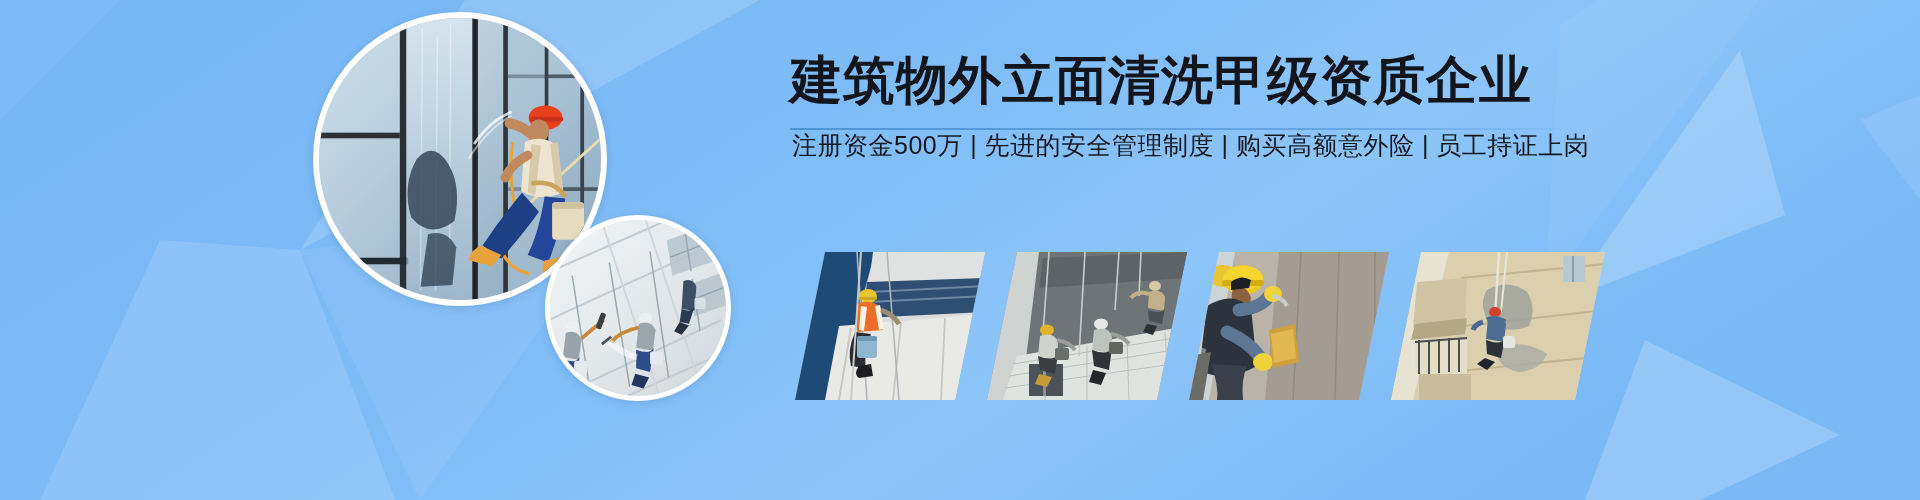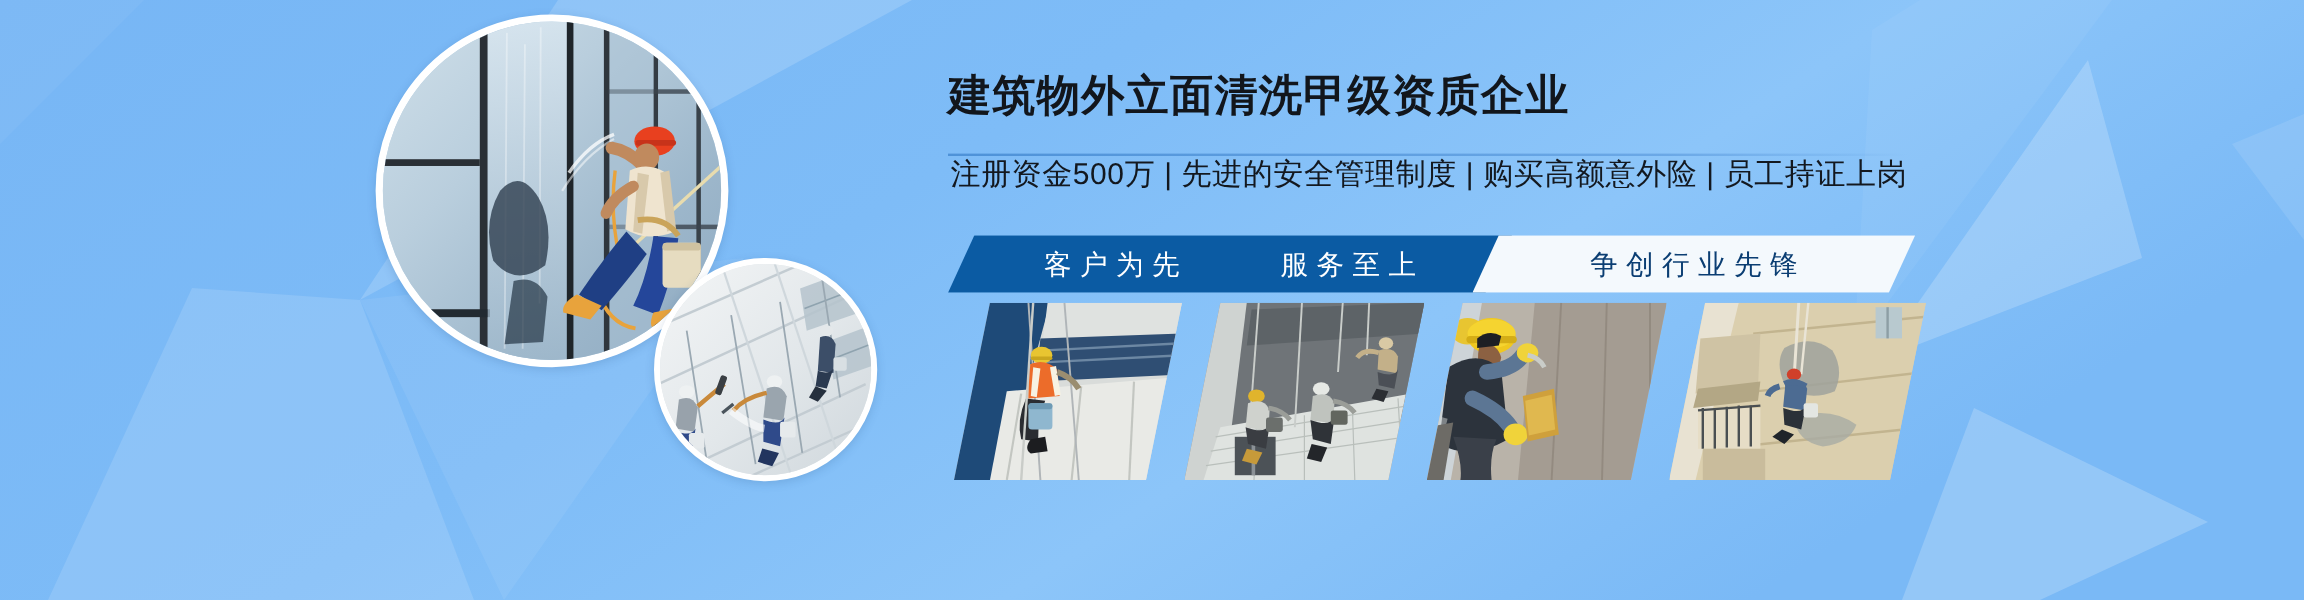--- a/index.html
+++ b/index.html
@@ -44,21 +44,21 @@
     z-index: 3;
   }
   .photo-svg { width: 100%; height: 100%; display: block; }
 
   
   .headline {
     position: absolute;
     left: 790px; top: 52px;
     width: 810px;
     color: #12161c;
-    font-size: 36px;
+    font-size: 52px;
     line-height: 56px;
     font-weight: bold;
     letter-spacing: 1px;
     white-space: nowrap;
   }
   .headline-rule {
     position: absolute;
     left: 790px; top: 128px;
     width: 800px; height: 2px;
     background: linear-gradient(90deg, #4e92d8 0%, #6ba8e6 75%, rgba(107,168,230,0) 100%);
@@ -301,29 +301,20 @@
         <path d="M64 132 q18 14 30 16" stroke="#ffffff" stroke-width="7" fill="none" opacity=".55"></path>
       </g>
     </svg>
   </div>
 
   <div class="headline">建筑物外立面清洗甲级资质企业</div>
   <div class="headline-rule"></div>
 
   <div class="subline">注册资金500万 | 先进的安全管理制度 | 购买高额意外险 | 员工持证上岗</div>
 
-  <div class="ribbon">
-    <div class="ribbon-dark">
-      <span class="ribbon-text-dark">客户为先</span>
-      <span class="ribbon-text-dark">服务至上</span>
-    </div>
-    <div class="ribbon-light">
-      <span class="ribbon-text-light">争创行业先锋</span>
-    </div>
-  </div>
 
   <div class="strip">
 
     <div class="strip-panel p1">
       <svg viewBox="0 0 190 148" preserveAspectRatio="xMidYMid slice">
         <rect width="190" height="148" fill="#d9dcda"></rect>
         <polygon points="0,0 80,0 40,148 0,148" fill="#1e4a78"></polygon>
         <polygon points="78,0 190,0 190,42 72,48" fill="#dfe2e0"></polygon>
         <polygon points="72,30 190,26 190,60 68,66" fill="#2f4e73"></polygon>
         <g stroke="#6c87a3" stroke-width="2">

